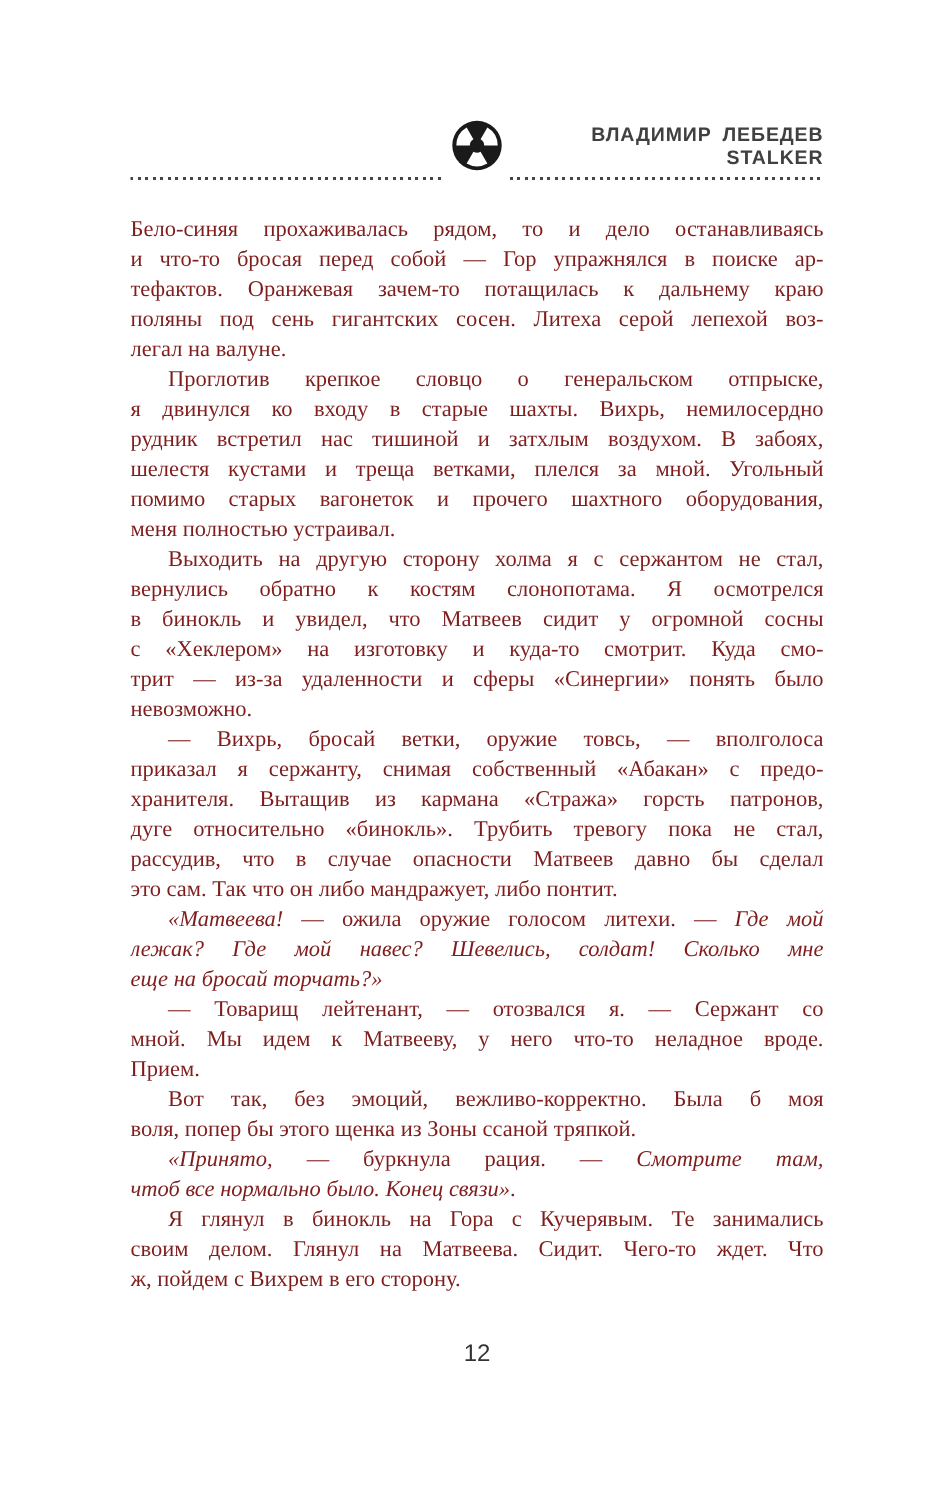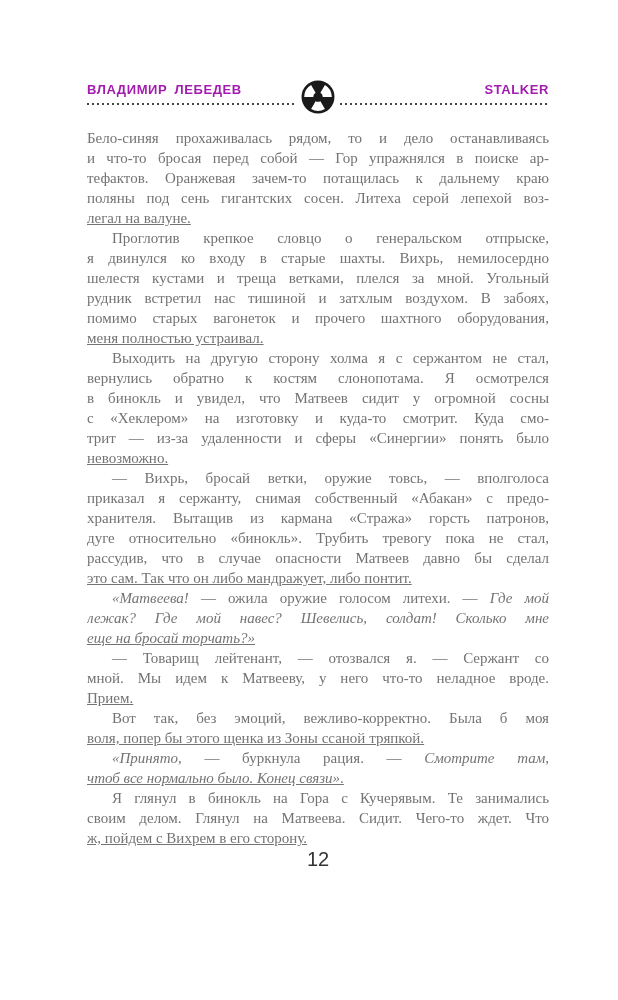--- a/index.html
+++ b/index.html
@@ -11,50 +11,50 @@
     background:#ffffff;
     color:#2e2e2e;
     overflow:hidden;
   }
   
   .header { position:relative; }
   .titles {
     display:flex; justify-content:space-between; align-items:flex-end;
     font-family:"Liberation Sans", sans-serif;
     font-weight:700; font-size:13px; line-height:15px;
-    letter-spacing:0.6px; word-spacing:3px; color:#a21caf;
+    letter-spacing:0.6px; word-spacing:3px; color:#404040;flex-direction:column;
   }
   .rule { display:flex; align-items:center; margin-top:6px; }
   .dots {
     flex:1; height:2px;
     background:repeating-linear-gradient(to right,#454545 0 1.8px,transparent 1.8px 5px);
   }
   .dots-gap { width:44px; }
   .icon-wrap {
     position:absolute; left:50%; top:-5px; transform:translateX(-50%);
     width:34px; height:34px; padding:3px;
     background:#ffffff; border-radius:50%;
     line-height:0;
   }
   
   .content {
     padding-top:23px;
     font-family:"Liberation Serif", serif;
-    font-size:15px; line-height:20px; color:#737373;
+    font-size:15px; line-height:20px; color:#7f1d1d;
   }
   .para { margin:0; }
   .line { height:20px; text-align:justify; text-align-last:justify; overflow:hidden; }
-  .line.last { text-align-last:left;text-decoration:underline; }
+  .line.last { text-align-last:left; }
   .line.indent { padding-left:25px; }
   .it { font-style:italic; }
   
   .footer {
-    margin-top:0; text-align:center;
+    margin-top:31px; text-align:center;
     font-family:"Liberation Sans", sans-serif;
-    font-size:20px; color:#333333;
+    font-size:16px; color:#333333;
   }
 </style>
 </head>
 <body>
 
 <div class="page">
 
   <div class="header">
     <div class="titles">
       <span>ВЛАДИМИР ЛЕБЕДЕВ</span>
@@ -79,22 +79,22 @@
       <div class="para">
         <div class="line"><span>Бело-синяя прохаживалась рядом, то и дело останавливаясь</span></div>
         <div class="line"><span>и что-то бросая перед собой — Гор упражнялся в поиске ар-</span></div>
         <div class="line"><span>тефактов. Оранжевая зачем-то потащилась к дальнему краю</span></div>
         <div class="line"><span>поляны под сень гигантских сосен. Литеха серой лепехой воз-</span></div>
         <div class="line last"><span>легал на валуне.</span></div>
       </div>
       <div class="para">
         <div class="line indent"><span>Проглотив крепкое словцо о генеральском отпрыске,</span></div>
         <div class="line"><span>я двинулся ко входу в старые шахты. Вихрь, немилосердно</span></div>
+        <div class="line"><span>рудник встретил нас тишиной и затхлым воздухом. В забоях,</span></div>
         <div class="line"><span>шелестя кустами и треща ветками, плелся за мной. Угольный</span></div>
-        <div class="line"><span>рудник встретил нас тишиной и затхлым воздухом. В забоях,</span></div>
         <div class="line"><span>помимо старых вагонеток и прочего шахтного оборудования,</span></div>
         <div class="line last"><span>меня полностью устраивал.</span></div>
       </div>
       <div class="para">
         <div class="line indent"><span>Выходить на другую сторону холма я с сержантом не стал,</span></div>
         <div class="line"><span>вернулись обратно к костям слонопотама. Я осмотрелся</span></div>
         <div class="line"><span>в бинокль и увидел, что Матвеев сидит у огромной сосны</span></div>
         <div class="line"><span>с «Хеклером» на изготовку и куда-то смотрит. Куда смо-</span></div>
         <div class="line"><span>трит — из-за удаленности и сферы «Синергии» понять было</span></div>
         <div class="line last"><span>невозможно.</span></div>

